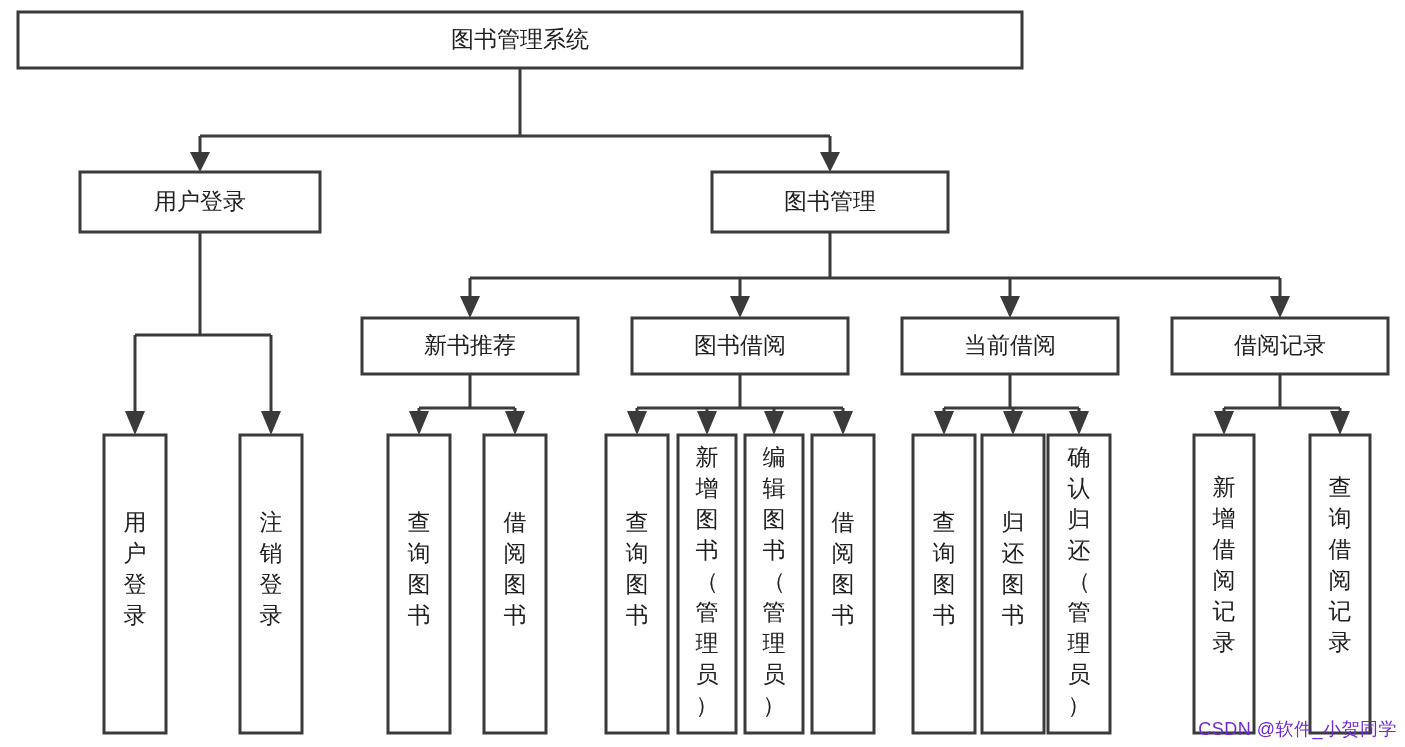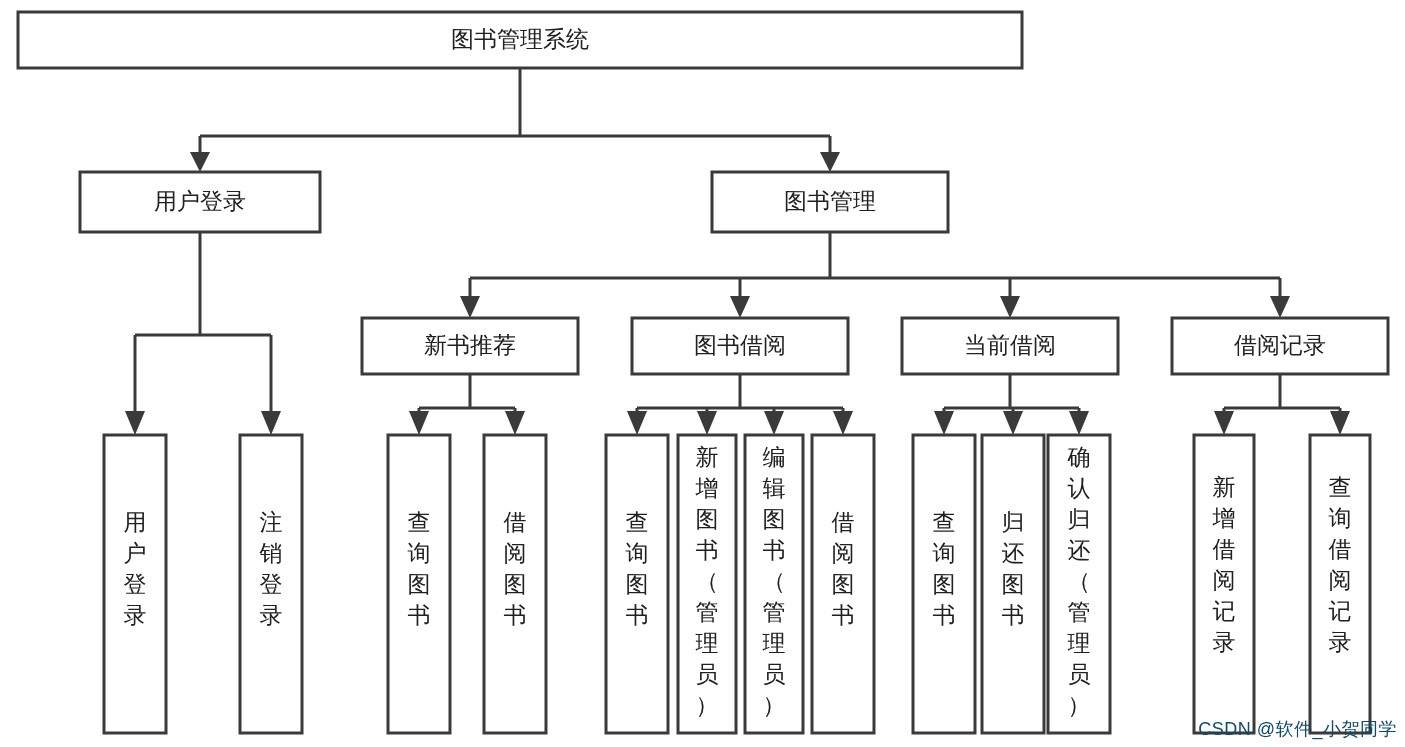--- a/index.html
+++ b/index.html
@@ -54,21 +54,21 @@
     font-size: 23px;
     fill: #202020;
     text-anchor: middle;
   }
   .watermark {
     position: absolute;
     right: 8px;
     bottom: 6px;
     font-family: "Liberation Sans", "DejaVu Sans", sans-serif;
     font-size: 18px;
-    color: #0c4a6e;
+    color: #6d28d9;
     white-space: nowrap;
     letter-spacing: 0.5px;
     pointer-events: none;
   }
 </style>
 </head>
 <body>
 
 <div id="diagram-root">
 

